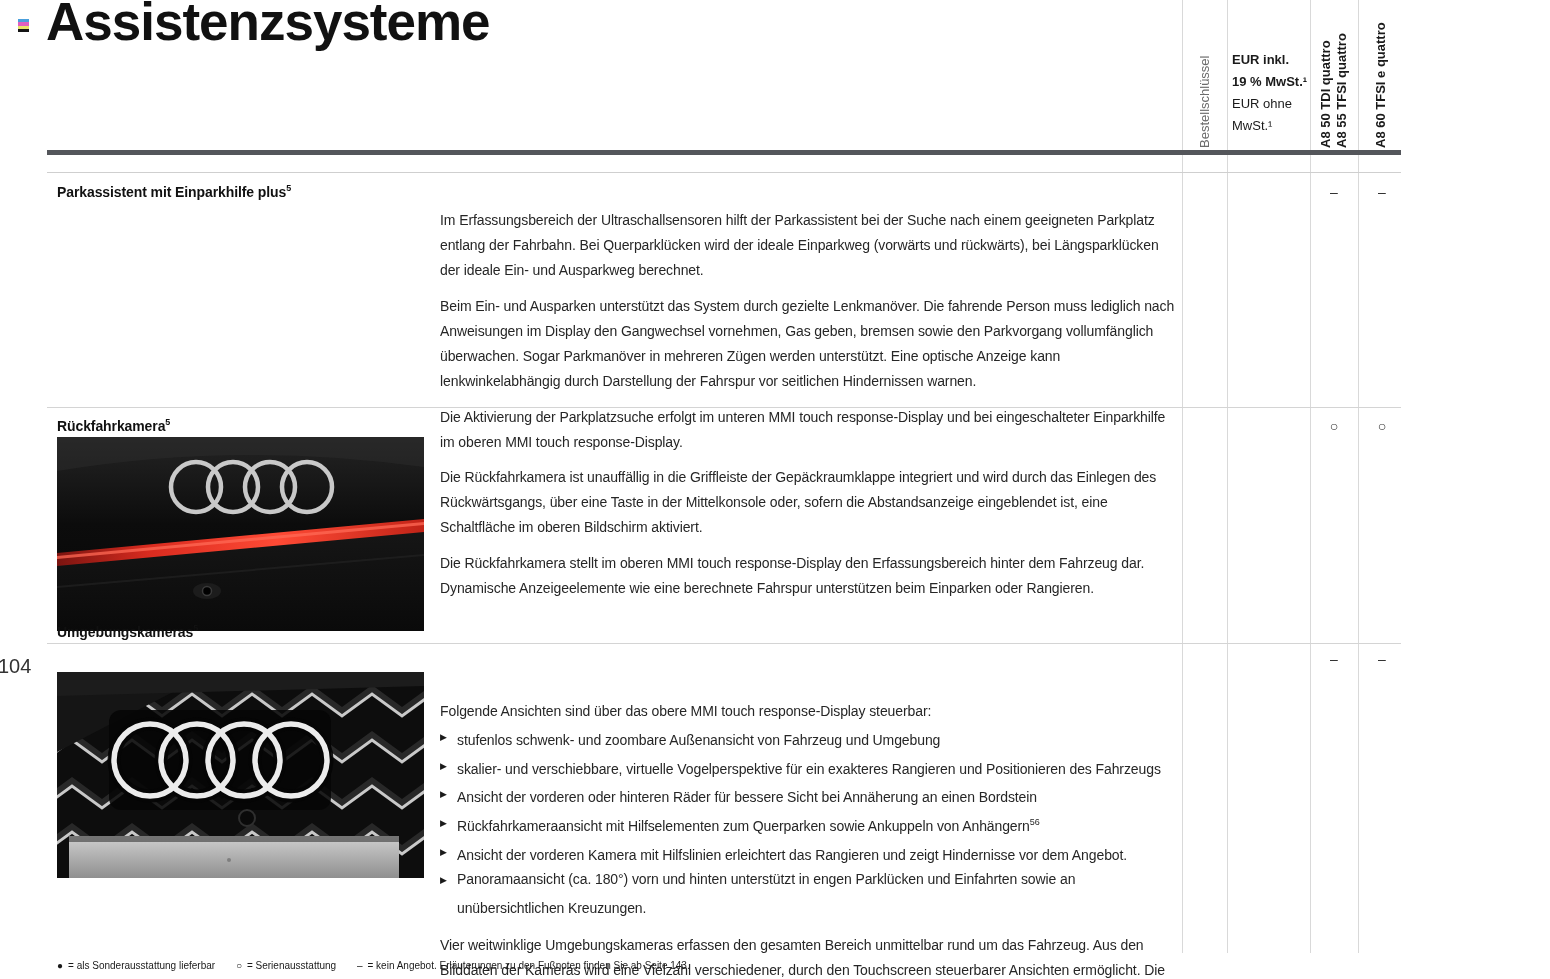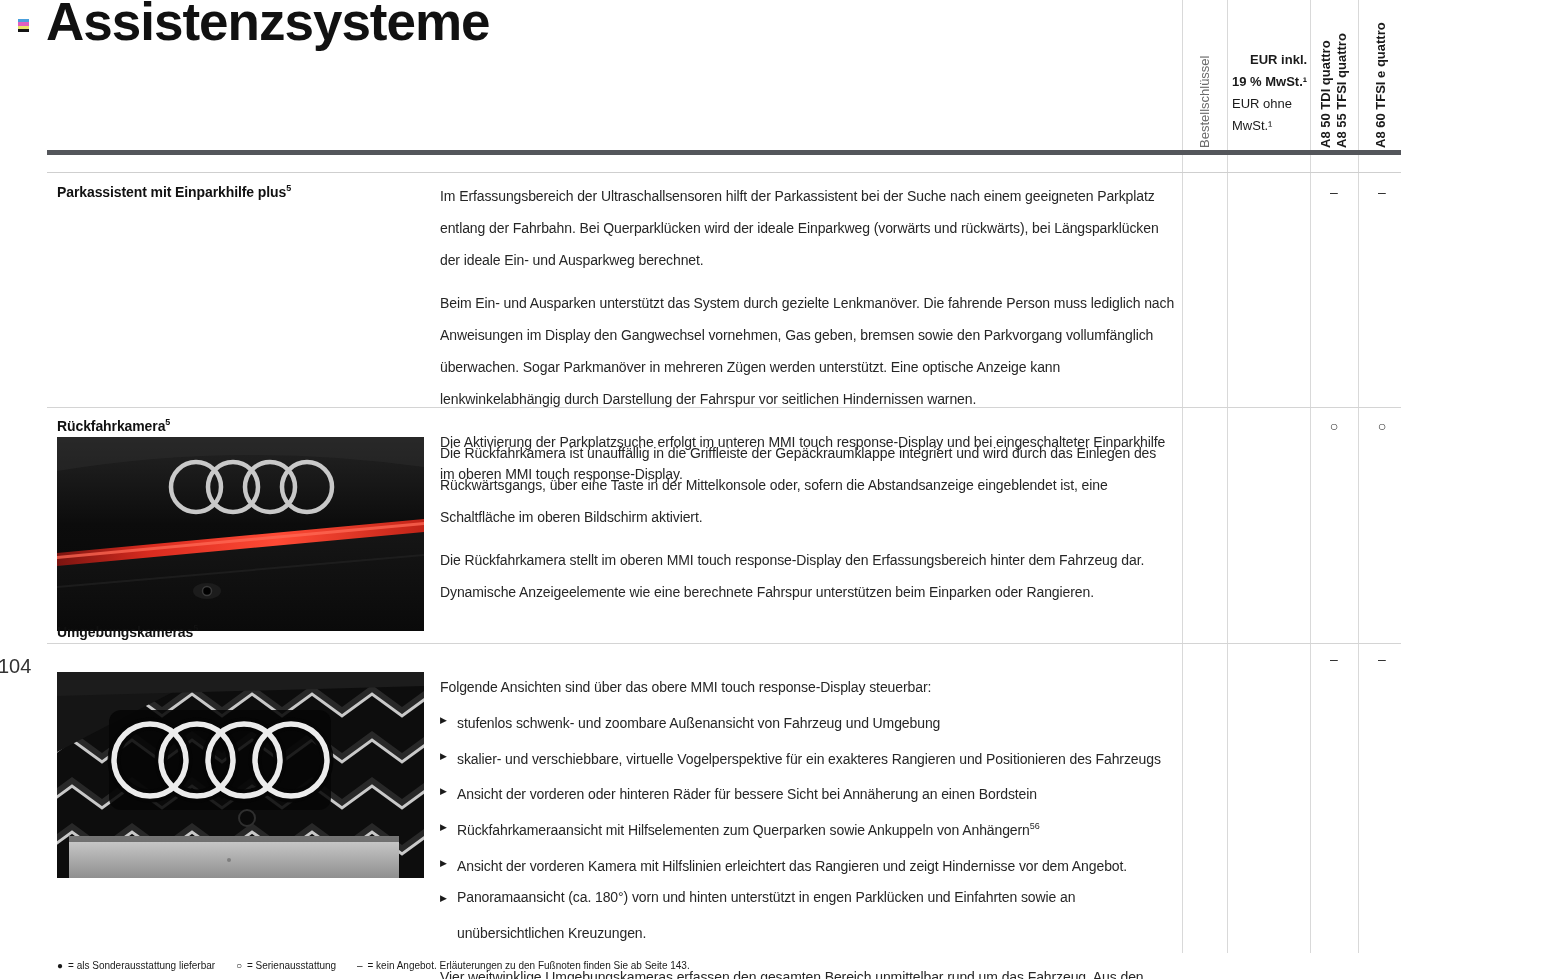--- a/index.html
+++ b/index.html
@@ -19,26 +19,26 @@
   .rule-thin{position:absolute;left:47px;top:172px;width:1503px;height:1px;background:#cfcfcf;}
   .row-sep{position:absolute;left:47px;width:1503px;height:1px;background:#d4d4d4;}
 
   
   .rot-label{position:absolute;width:145px;transform-origin:left bottom;transform:rotate(-90deg);
              font-size:13px;font-weight:700;line-height:16px;color:#1a1a1a;}
   .rot-label div{white-space:nowrap;}
   .rot-muted{font-weight:400;color:#6b6b6b;line-height:17px;white-space:nowrap;}
 
   .price-header{position:absolute;left:1232px;top:49px;font-size:13px;line-height:22px;color:#1a1a1a;}
-  .price-header .b{font-weight:700;text-align:right;}
+  .price-header .b{font-weight:700;}
 
   
   .row-title{position:absolute;left:57px;font-size:14px;font-weight:700;color:#111;letter-spacing:-0.1px;}
   .row-title sup{font-size:9px;}
-  .desc{position:absolute;left:440px;width:740px;font-size:14px;line-height:32px;color:#262626;letter-spacing:-0.1px;}
+  .desc{position:absolute;left:440px;width:740px;font-size:14px;line-height:25px;color:#262626;letter-spacing:-0.1px;margin-top:28px;}
   .desc p{margin:0 0 11px 0;}
   .desc p:last-child{margin-bottom:0;}
   .desc ul{list-style:none;margin:0;padding:0;}
   .desc li{position:relative;padding-left:17px;}
   .desc li .arrow{position:absolute;left:0;top:1px;font-size:9px;color:#1a1a1a;}
   .desc sup{font-size:9px;}
   .final-par{margin-top:12px !important;}
 
   .feature-image{position:absolute;left:57px;overflow:hidden;}
   .feature-image svg{display:block;width:100%;height:100%;}

